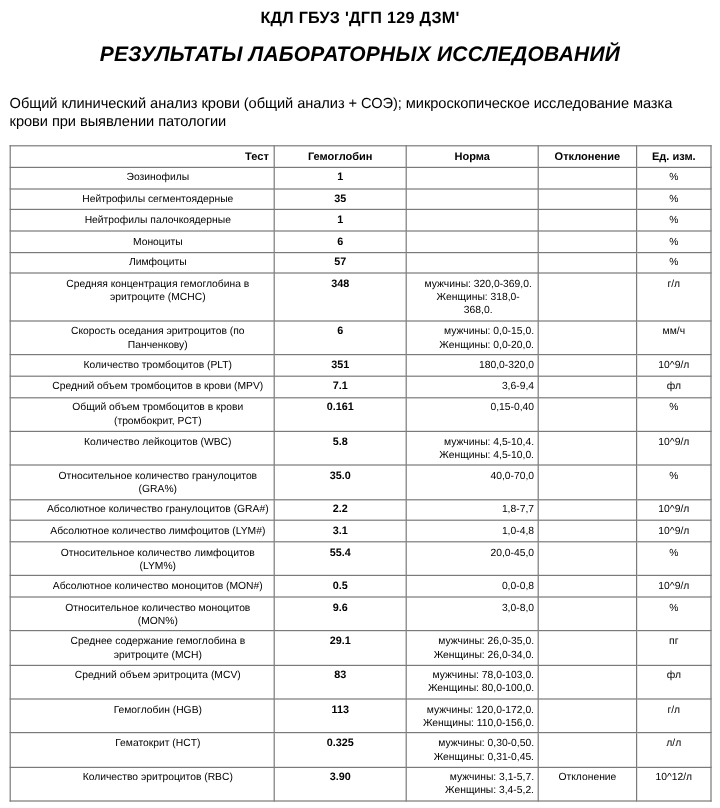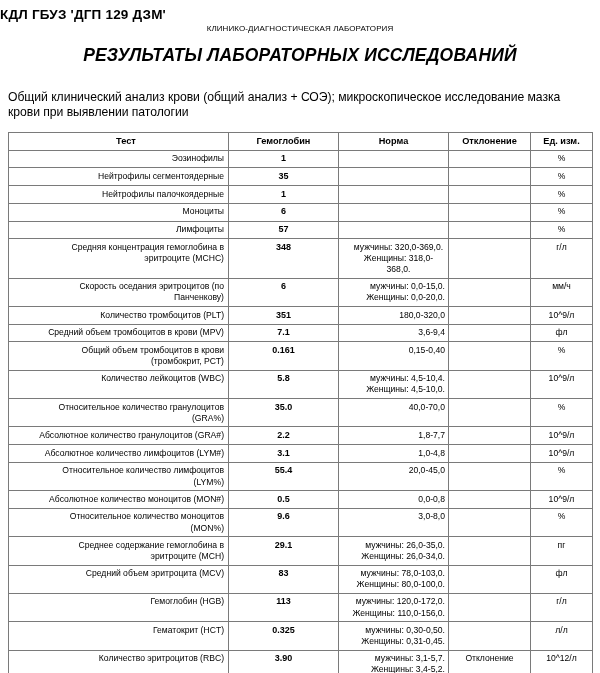--- a/index.html
+++ b/index.html
@@ -14,21 +14,21 @@
     color: #000000;
     overflow: hidden;
   }
   .page {
     width: 600px;
     height: 673px;
     position: relative;
     box-sizing: border-box;
   }
   .lab-name {
-    text-align: left;
+    text-align: center;
     font-size: 13.5px;
     font-weight: bold;
     letter-spacing: 0.2px;
     margin-top: 7px;
     line-height: 1.15;
   }
   .lab-sub {
     text-align: center;
     font-size: 8px;
     font-weight: normal;
@@ -73,27 +73,27 @@
   table.results thead th {
     font-size: 9.2px;
     font-weight: bold;
     height: 17px;
     line-height: 17px;
     text-align: center;
     padding: 0 4px;
     white-space: nowrap;
   }
   table.results thead th.th-test {
-    text-align: center;
+    text-align: right;
     padding-left: 19px;
   }
   .cell-test {
     padding: 2.5px 4px 2.5px 5px;
     line-height: 1.30;
-    text-align: right;
+    text-align: center;
     margin-left: 25px;
   }
   .cell-result {
     padding: 2.5px 4px;
     text-align: center;
     font-weight: bold;
     font-size: 9px;
     line-height: 1.30;
   }
   .cell-norm {
@@ -121,21 +121,20 @@
   tr.row-1line td { height: 13px; }
   tr.row-2line td { height: 26px; }
 </style>
 </head>
 <body>
 
 <div class="page">
 
   <div class="lab-name">КДЛ ГБУЗ 'ДГП 129 ДЗМ'</div>
 
-  <div class="lab-sub">КЛИНИКО-ДИАГНОСТИЧЕСКАЯ ЛАБОРАТОРИЯ</div>
 
   <div class="report-title">РЕЗУЛЬТАТЫ ЛАБОРАТОРНЫХ ИССЛЕДОВАНИЙ</div>
 
   <div class="panel-title">Общий клинический анализ крови (общий анализ + СОЭ); микроскопическое исследование мазка крови при выявлении патологии</div>
 
   <table class="results">
     <colgroup>
       <col class="c-test">
         <col class="c-result">
         <col class="c-norm">

